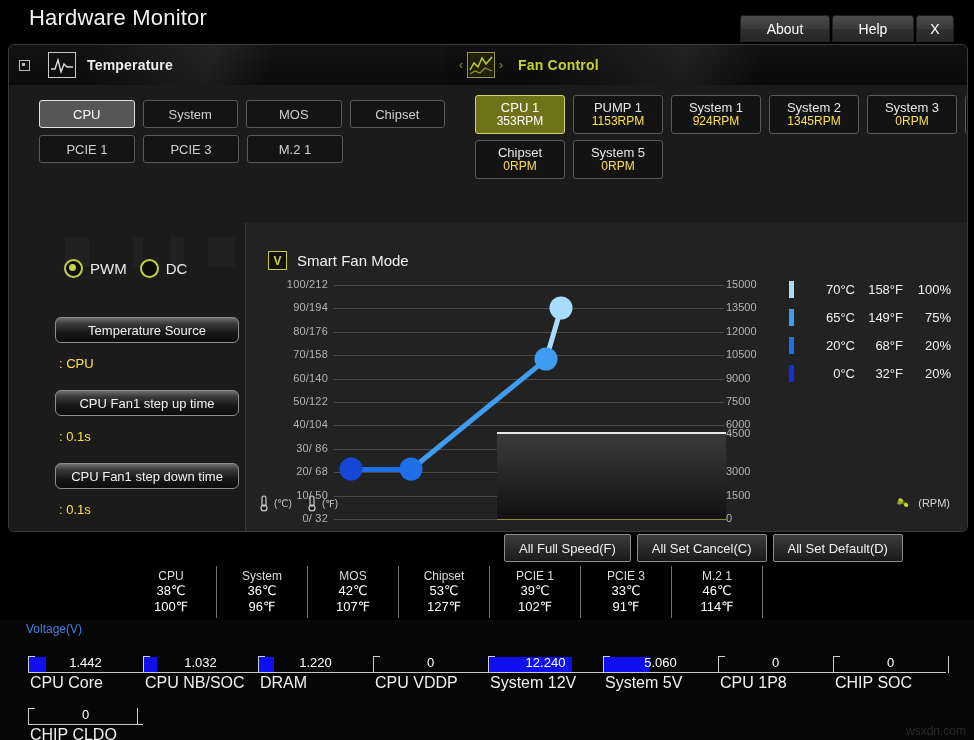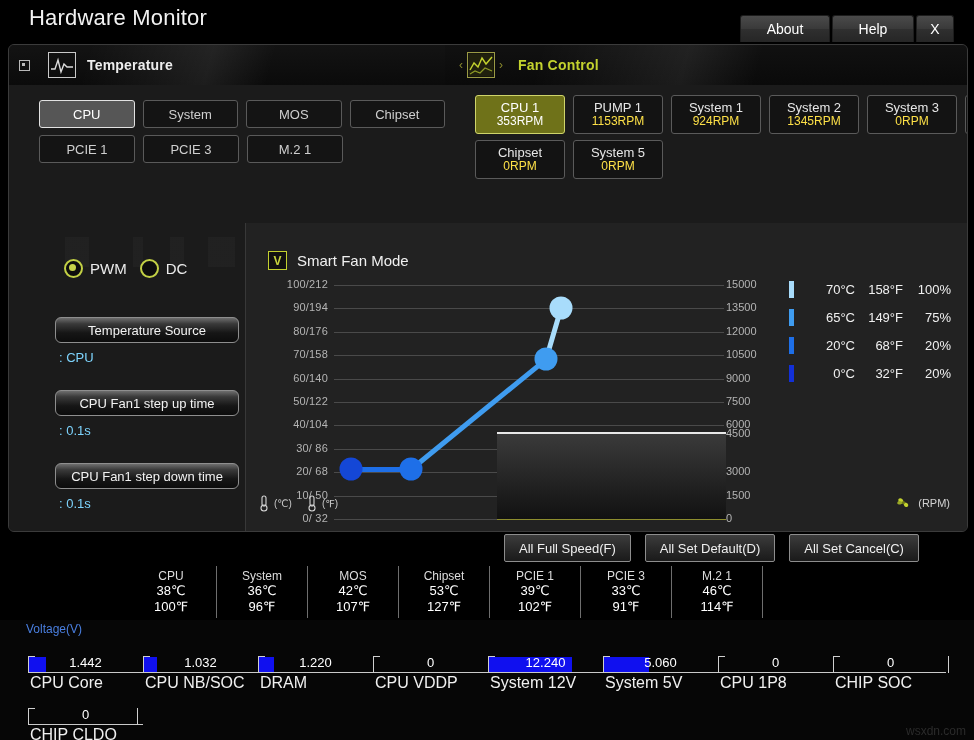--- a/index.html
+++ b/index.html
@@ -75,21 +75,21 @@
   .radio{display:flex;align-items:center;gap:7px;}
   .rdot{width:15px;height:15px;border-radius:50%;border:2px solid #c2d045;background:#0d0d0d;position:relative;}
   .rdot.on:after{content:"";position:absolute;left:3px;top:3px;width:7px;height:7px;border-radius:50%;background:#c6d24a;}
   .rlab{font-size:15px;color:#ececec;}
   .fieldblk{position:absolute;left:46px;width:182px;}
   .fieldbtn{
     width:182px;height:24px;border:1px solid #8e8e8e;border-radius:6px;
     background:linear-gradient(180deg,#6e6e6e 0%,#3a3a3a 24%,#161616 62%,#0c0c0c 100%);
     color:#f2f2f2;font-size:13px;display:flex;align-items:center;justify-content:center;
   }
-  .fieldval{font-size:13px;color:#7dd3fc;margin-top:7px;padding-left:4px;}
+  .fieldval{font-size:13px;color:#fde047;margin-top:13px;padding-left:4px;}
 
   
   .chartwrap{position:absolute;left:237px;top:178px;width:721px;height:308px;background:#222222;}
   .smartrow{position:absolute;left:22px;top:28px;display:flex;align-items:center;gap:10px;}
   .smartchk{width:17px;height:17px;border:1px solid #c3d02f;background:#111;display:flex;align-items:center;justify-content:center;
     color:#c8d43c;font-size:12px;font-weight:bold;line-height:1;}
   .smartlab{font-size:15px;color:#f0f0f0;}
   .gridline{position:absolute;left:0;width:390px;height:1px;background:#4a4a4a;}
   .ytickL{position:absolute;right:0;font-size:11px;color:#b4b4b4;white-space:pre;text-align:right;letter-spacing:.2px;}
   .ytickR{position:absolute;left:0;font-size:11px;color:#b4b4b4;}
@@ -105,21 +105,21 @@
   .legsw{width:5px;height:17px;margin-right:21px;}
   .legC{width:40px;text-align:right;font-size:13px;color:#f0f0f0;}
   .legF{width:48px;text-align:right;font-size:13px;color:#f0f0f0;}
   .legP{width:48px;text-align:right;font-size:13px;color:#f0f0f0;}
 
   .unitrow{position:absolute;left:12px;top:272px;width:700px;height:22px;}
   .unit{position:absolute;display:flex;align-items:center;gap:4px;font-size:10px;color:#c9c9c9;}
   .rpmunit{position:absolute;right:8px;top:0;display:flex;align-items:center;gap:6px;font-size:11px;color:#d2d2d2;}
 
   
-  .actions{position:absolute;left:504px;top:534px;display:flex;gap:14px;}
+  .actions{position:absolute;left:504px;top:534px;display:flex;gap:6px;}
   .actbtn{
     height:26px;padding:0 14px;border:1px solid #8d8d8d;border-radius:2px;
     background:linear-gradient(180deg,#3c3c3c 0%,#2a2a2a 50%,#1a1a1a 100%);
     color:#f0f0f0;font-size:13px;display:flex;align-items:center;justify-content:center;
   }
 
   
   .tempstrip{position:absolute;left:0;top:566px;width:974px;height:52px;display:flex;}
   .tcell{width:90px;display:flex;flex-direction:column;align-items:center;justify-content:center;
     line-height:1.22;border-right:1px solid #6e6e6e;}
@@ -371,22 +371,22 @@
             <circle cx="8.5" cy="7.5" r="1.6" fill="#6f7a18"></circle>
           </svg>
           <span>(RPM)</span>
         </div>
       </div>
     </div>
   </div>
 
   <div class="actions">
     <div class="actbtn">All Full Speed(F)</div>
+    <div class="actbtn">All Set Cancel(C)</div>
     <div class="actbtn">All Set Default(D)</div>
-    <div class="actbtn">All Set Cancel(C)</div>
   </div>
 
   <div class="tempstrip" id="tempstrip">
       <div class="tspacer"></div>
       <div class="tcell">
         <div class="nm">CPU</div>
         <div class="c">38℃</div>
         <div class="f">100℉</div>
       </div>
       <div class="tcell">

